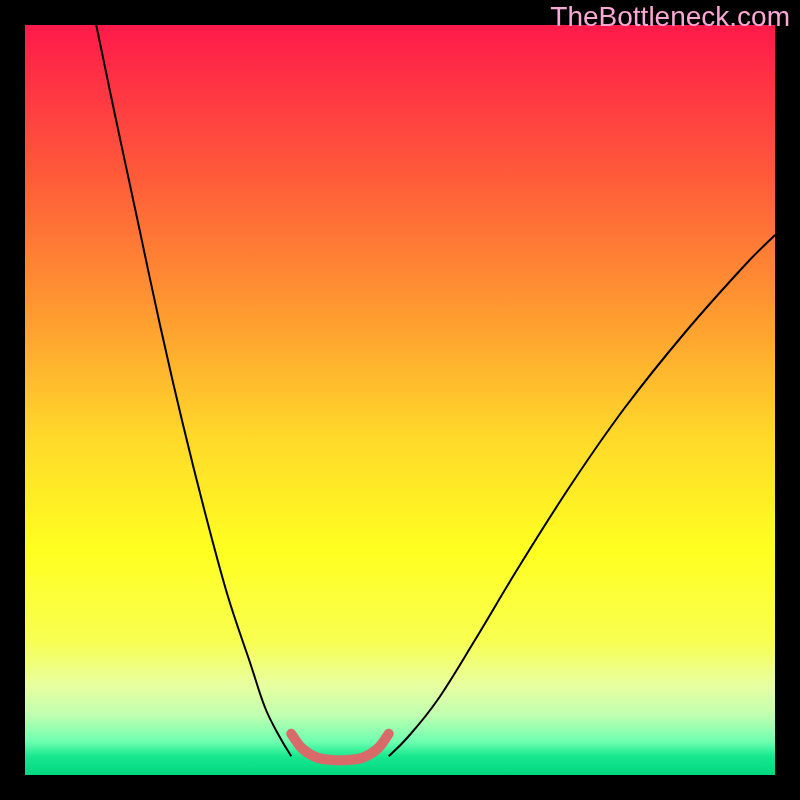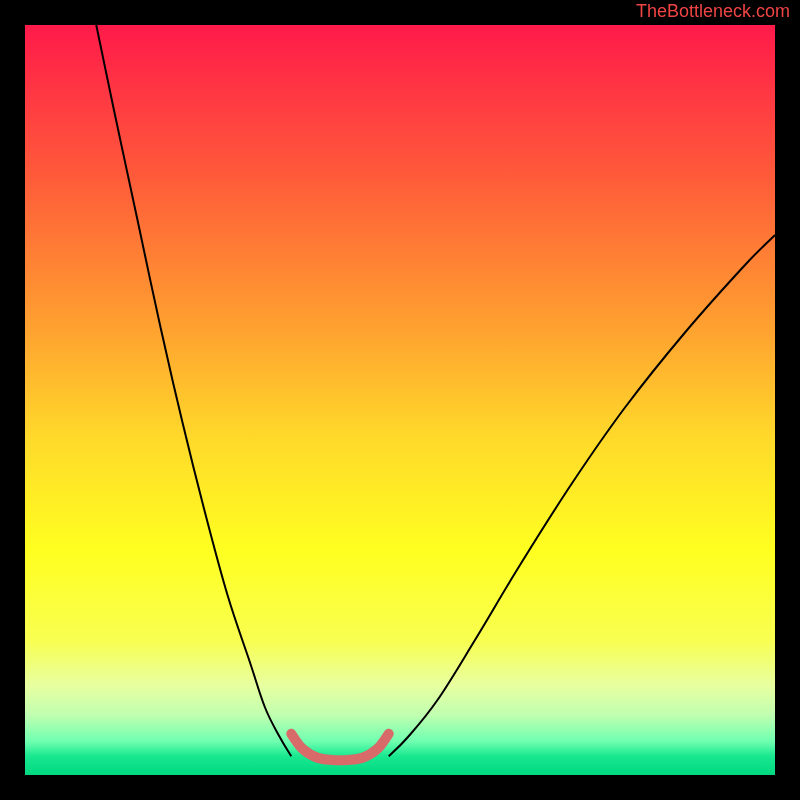--- a/index.html
+++ b/index.html
@@ -29,23 +29,23 @@
     left: 0;
     top: 0;
     width: 750px;
     height: 750px;
   }
   #watermark {
     position: absolute;
     top: 1px;
     right: 10px;
     font-family: Arial, Helvetica, sans-serif;
-    font-size: 18px;
+    font-size: 28px;
     font-weight: 400;
-    color: #ef4444;
+    color: #f9a8d4;
     letter-spacing: 0px;
   }
 </style>
 </head>
 <body>
 
 <div id="frame">
   <svg id="gradient-bg" class="curve-layer" viewBox="0 0 750 750" preserveAspectRatio="none">
     <defs>
       <linearGradient id="bg-grad" x1="0" y1="0" x2="0" y2="1">

